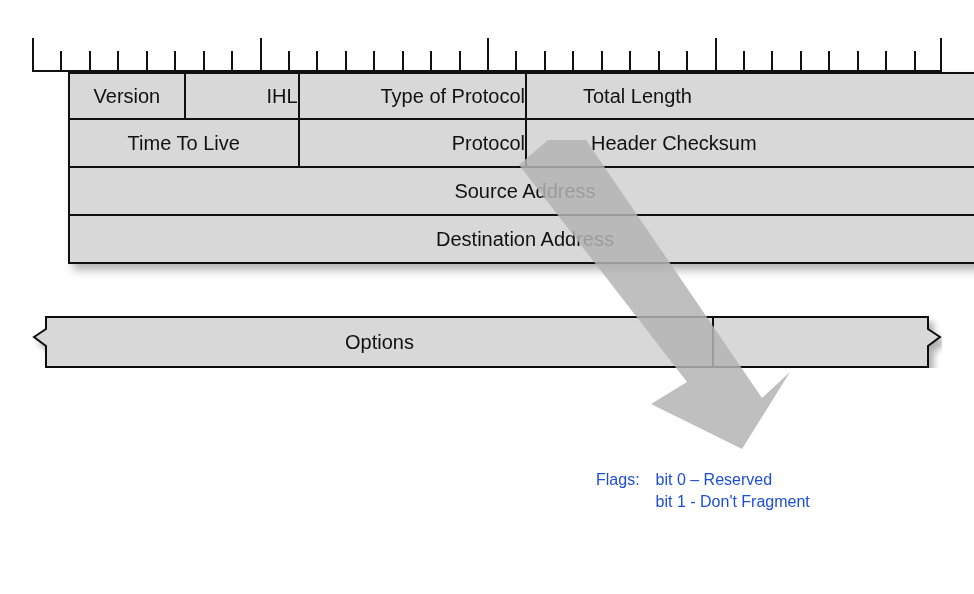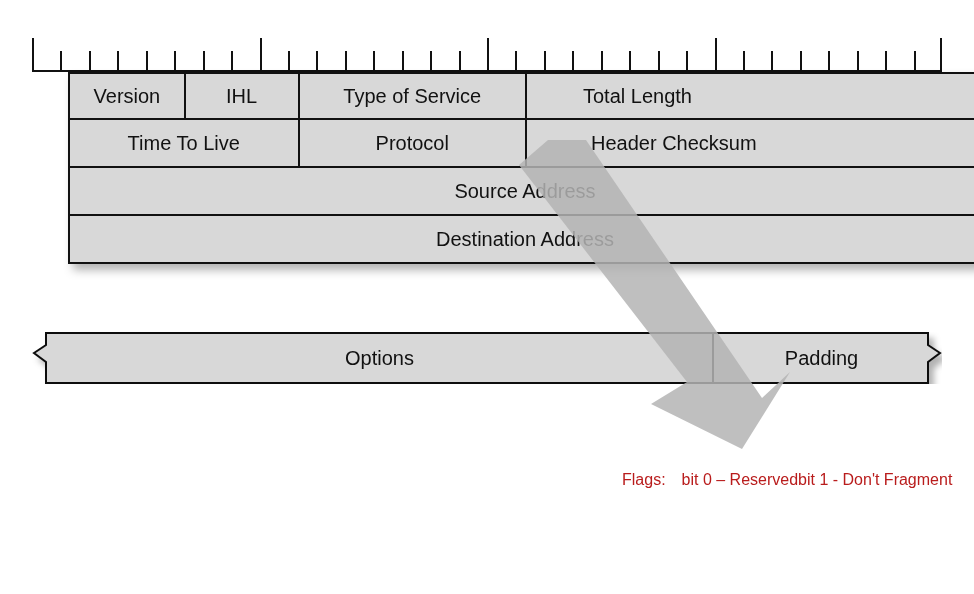--- a/index.html
+++ b/index.html
@@ -75,30 +75,30 @@
   .cell {
     display: flex;
     align-items: center;
     justify-content: center;
     box-sizing: border-box;
     font-size: 20px;
     line-height: 1;
     white-space: nowrap;
     overflow: hidden;
   }
-  .cell + .cell { border-left: 2px solid #111111; }
+  .cell + .cell { border-left: 2px solid #111111; justify-content: flex-end; }
 
   .cell.shift-left { justify-content: flex-start; padding-left: 56px; }
   .cell.shift-left2 { justify-content: flex-start; padding-left: 64px; }
 
   
   #ragged-row {
     position: absolute;
     left: 32px;
-    top: 332px;
+    top: 316px;
     width: 910px;
     height: 64px;
   }
   #ragged-row svg { display: block; }
   .ragged-label {
     position: absolute;
     top: 0;
     height: 52px;
     display: flex;
     align-items: center;
@@ -112,35 +112,35 @@
     position: absolute;
     left: 0; top: 0;
     width: 974px;
     height: 594px;
     pointer-events: none;
   }
 
   
   #legend {
     position: absolute;
-    left: 622px;
+    left: 596px;
     top: 469px;
     display: flex;
     align-items: flex-start;
     font-size: 16px;
-    color: #b91c1c;
+    color: #1d4ed8;
   }
   #legend .legend-title {
     margin-right: 16px;
     line-height: 22px;
     white-space: nowrap;
   }
   #legend .legend-lines {
     display: flex;
-    flex-direction: row;
+    flex-direction: column;
     justify-content: flex-end;
   }
   #legend .legend-line {
     line-height: 22px;
     white-space: nowrap;
   }
 </style>
 </head>
 <body>
 
@@ -185,21 +185,21 @@
 
   <div id="table">
       <div class="row first">
         <div class="cell" style="flex: 0 0 113.75px;">
           <span>Version</span>
         </div>
         <div class="cell" style="flex: 0 0 113.75px;">
           <span>IHL</span>
         </div>
         <div class="cell" style="flex: 0 0 227.5px;">
-          <span>Type of Service</span>
+          <span>Type of Protocol</span>
         </div>
         <div class="cell shift-left" style="flex: 0 0 455px;">
           <span>Total Length</span>
         </div>
       </div>
       <div class="row">
         <div class="cell" style="flex: 0 0 227.5px; text-align: center;">
           <span>Time To Live</span>
         </div>
         <div class="cell" style="flex: 0 0 227.5px;">
@@ -231,23 +231,20 @@
       <path d="M 14,1
                L 896,1
                L 896,13 L 908,21 L 896,30 L 896,51
                L 14,51
                L 14,30 L 2,21 L 14,13 Z" fill="#d8d8d8" stroke="#111111" stroke-width="2" filter="url(#rowshadow)"></path>
       <line x1="681" y1="1" x2="681" y2="51" stroke="#111111" stroke-width="2"></line>
     </svg>
     <div class="ragged-label" style="left:14px; width:667px;">
       <span>Options</span>
     </div>
-    <div class="ragged-label" style="left:683px; width:213px;">
-      <span>Padding</span>
-    </div>
   </div>
 
   <svg id="arrow" viewBox="0 0 974 594">
     <polygon points="548,140 586,140 762,398 790,372 742,449 651,404 687,382 519,165" fill="#b4b4b4" fill-opacity="0.85"></polygon>
   </svg>
 
   <div id="legend">
     <div class="legend-title">Flags:</div>
     <div class="legend-lines">
       <div class="legend-line">bit 0 – Reserved</div>

